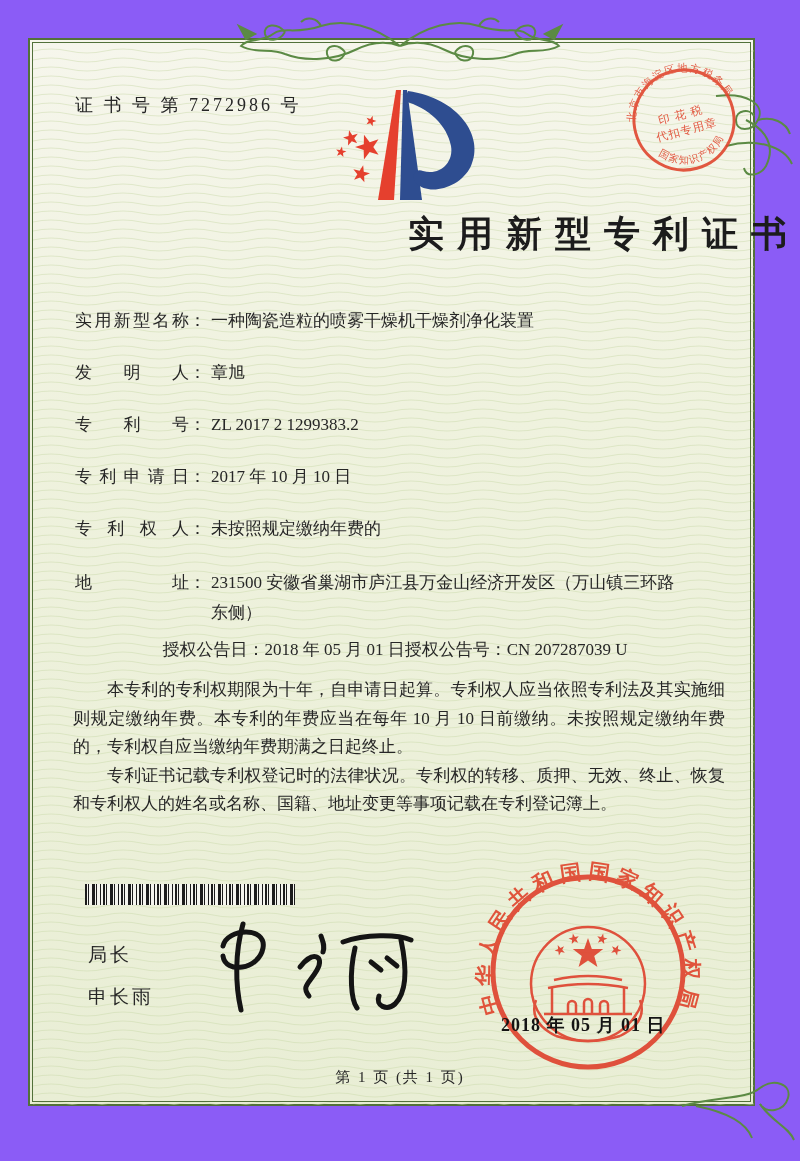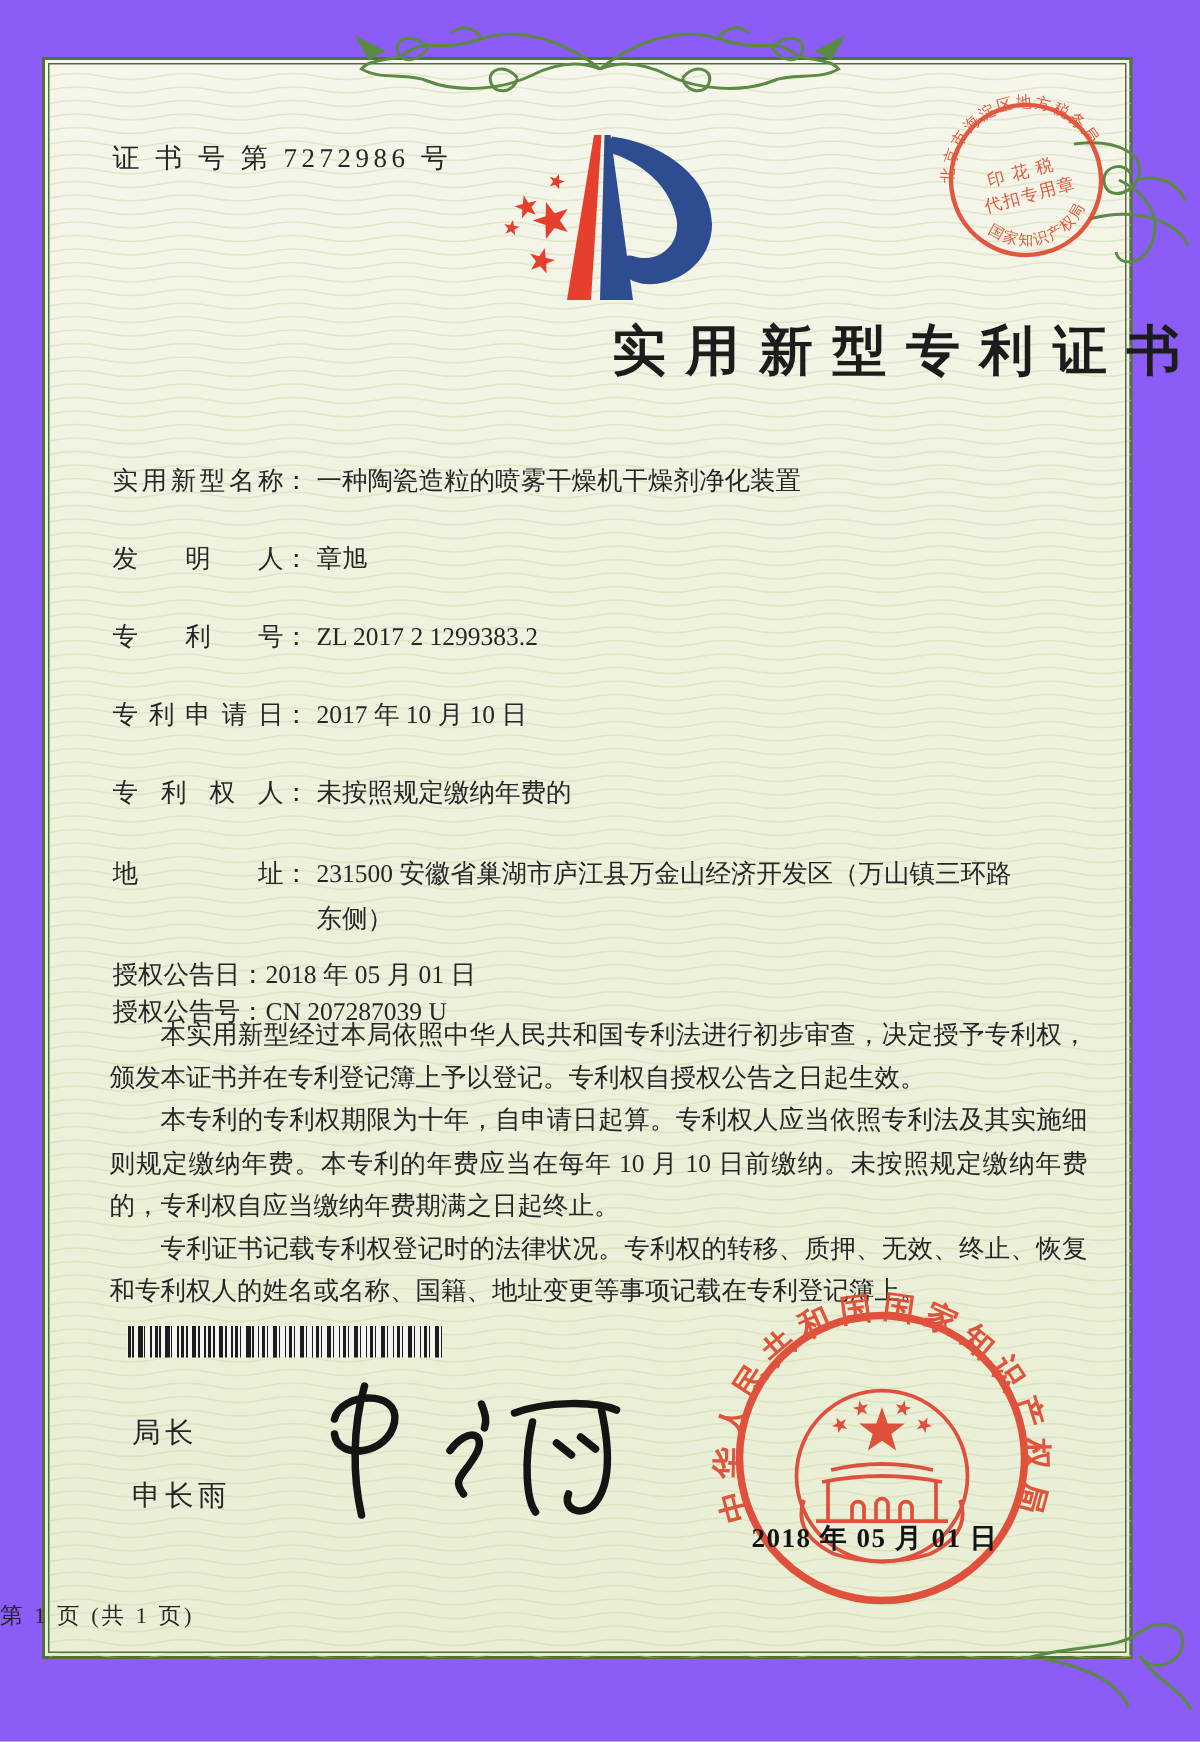--- a/index.html
+++ b/index.html
@@ -18,37 +18,37 @@
   .title{position:absolute;left:0;top:210px;width:800px;text-align:right;
          font-size:36px;font-weight:bold;letter-spacing:13px;text-indent:13px;color:#1c1c1c;}
   
   .fields{position:absolute;left:75px;top:308px;width:648px;font-size:17px;line-height:25px;}
   .frow{display:flex;margin-bottom:27px;}
   .frow.addr{margin-bottom:9px;line-height:30px;}
   .flabel{flex:none;width:114px;text-align:justify;text-align-last:justify;}
   .fcolon{flex:none;}
   .fvalue{margin-left:5px;}
   .frow.addr .fvalue{width:470px;}
-  .grant{display:flex;justify-content:center;width:640px;flex-direction:column;}
+  .grant{display:flex;justify-content:center;width:640px;}
   
   .paras{position:absolute;left:73px;top:676px;width:652px;font-size:17px;line-height:28.5px;text-align:justify;}
   .paras p{margin:0;text-indent:2em;}
   
   .barcode{position:absolute;left:85px;top:884px;width:210px;height:21px;
     background:repeating-linear-gradient(90deg,
       #1c1c1c 0 2px,#f4f4ee 2px 3px,#1c1c1c 3px 4px,#f4f4ee 4px 7px,
       #1c1c1c 7px 10px,#f4f4ee 10px 11px,#1c1c1c 11px 12px,#f4f4ee 12px 15px,
       #1c1c1c 15px 16px,#f4f4ee 16px 18px);}
   .director-title{position:absolute;left:88px;top:942px;font-size:19px;letter-spacing:3px;}
   .director-name{position:absolute;left:88px;top:984px;font-size:19px;letter-spacing:3px;}
   .signature{position:absolute;left:205px;top:912px;}
   .seal{position:absolute;left:472px;top:858px;opacity:.92;}
   .seal-date{position:absolute;left:501px;top:1013px;font-size:18px;font-weight:bold;
              letter-spacing:1px;color:#141414;}
-  .footer{position:absolute;left:0;top:1068px;width:800px;
+  .footer{position:absolute;left:0;top:1068px;width:800px;text-align:center;
           font-size:15px;letter-spacing:2px;}
   .tax-stamp{position:absolute;left:626px;top:58px;opacity:.9;}
   .red{fill:#e0472f;}
   svg text{font-family:"Liberation Serif","DejaVu Serif",serif;}
 </style>
 </head>
 <body>
 
 <div class="page">
 
@@ -279,21 +279,20 @@
       <span>
         <span>授权公告日</span><span>：</span><span>2018 年 05 月 01 日</span>
       </span>
       <span>
         <span>授权公告号</span><span>：</span><span>CN 207287039 U</span>
       </span>
     </div>
   </div>
 
   <div class="paras">
-    <p>本实用新型经过本局依照中华人民共和国专利法进行初步审查，决定授予专利权，颁发本证书并在专利登记簿上予以登记。专利权自授权公告之日起生效。</p>
     <p>本专利的专利权期限为十年，自申请日起算。专利权人应当依照专利法及其实施细则规定缴纳年费。本专利的年费应当在每年 10 月 10 日前缴纳。未按照规定缴纳年费的，专利权自应当缴纳年费期满之日起终止。</p>
     <p>专利证书记载专利权登记时的法律状况。专利权的转移、质押、无效、终止、恢复和专利权人的姓名或名称、国籍、地址变更等事项记载在专利登记簿上。</p>
   </div>
 
   <div class="barcode"></div>
 
   <div class="director-title">局长</div>
   <div class="director-name">申长雨</div>
 
   <svg class="seal" width="232" height="228" viewBox="-116 -114 232 228">

